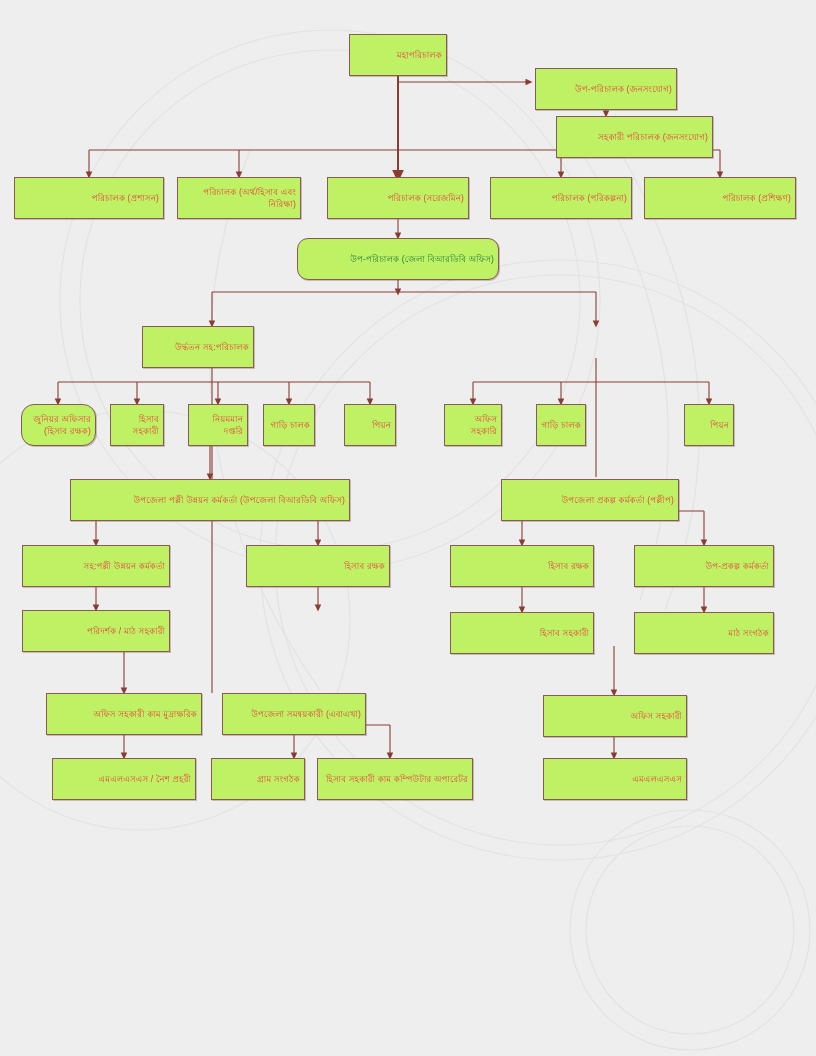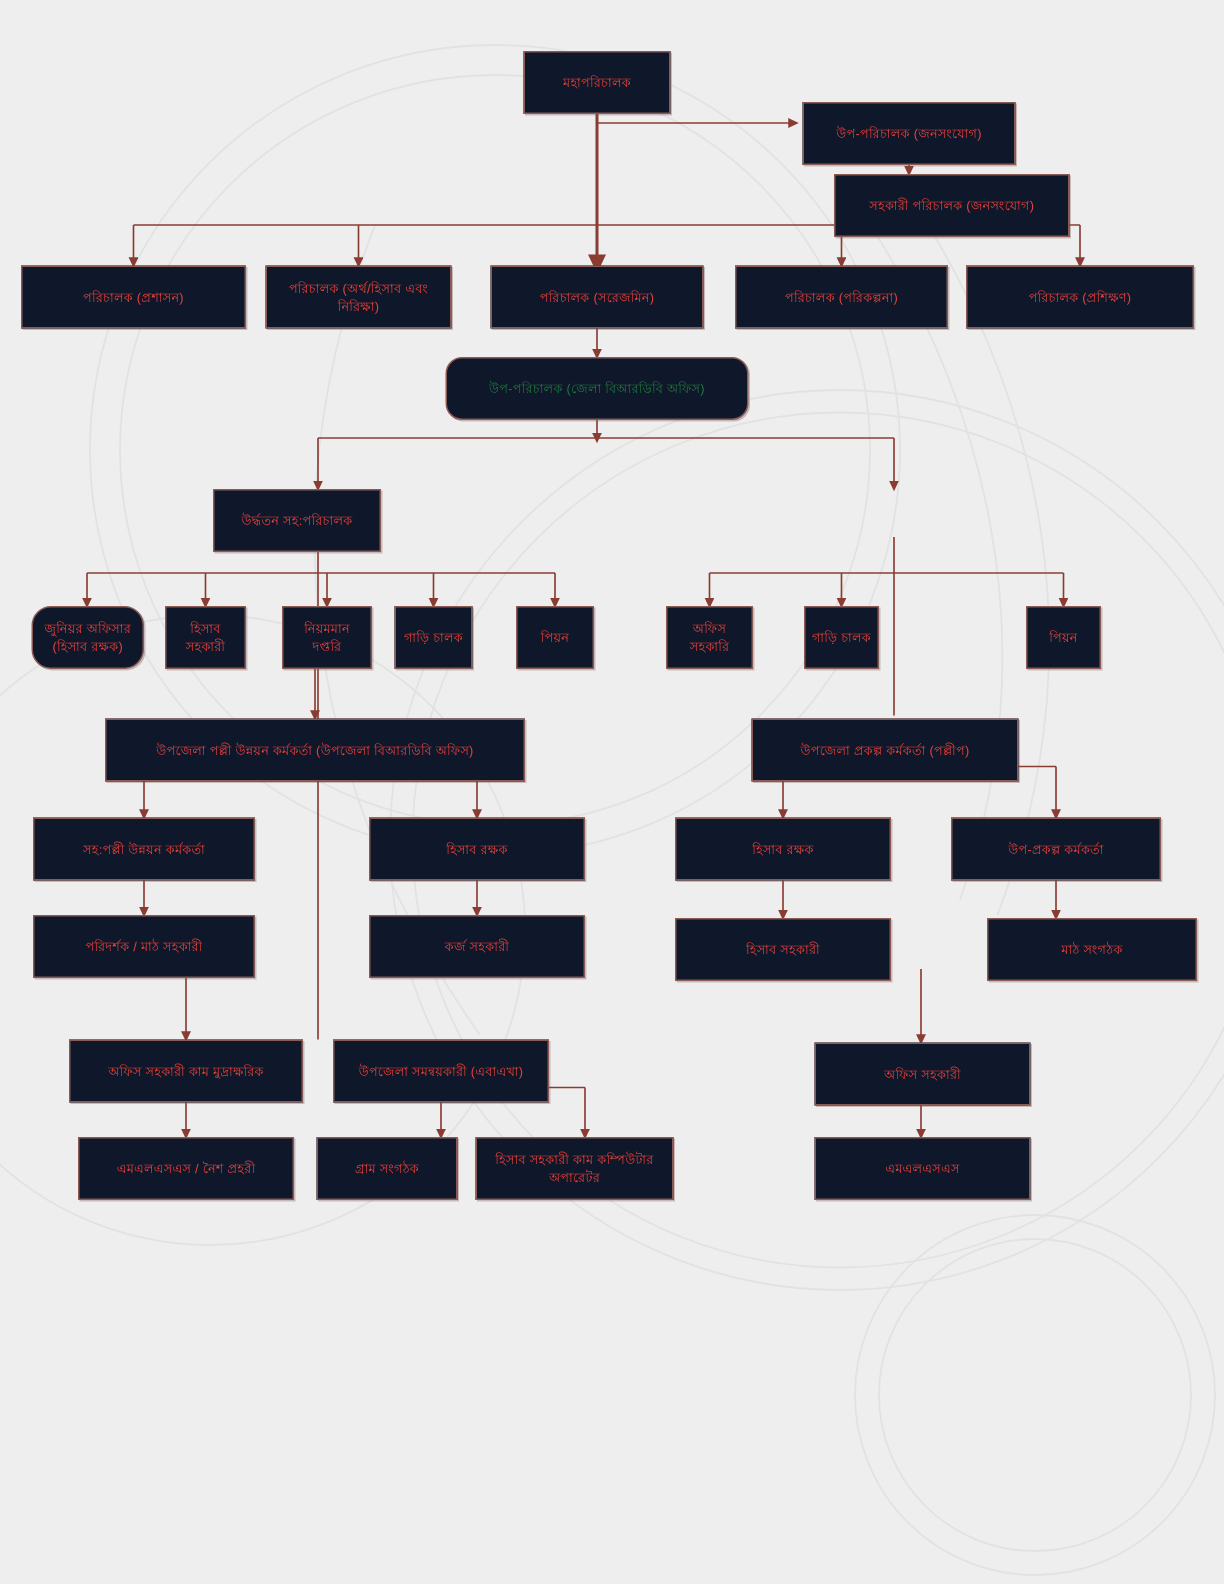--- a/index.html
+++ b/index.html
@@ -9,24 +9,24 @@
     font-family:"Liberation Sans","DejaVu Sans",sans-serif;
     position:relative;overflow:hidden;
   }
   #chart-root{position:absolute;inset:0;}
   .bg-art{position:absolute;inset:0;z-index:0;pointer-events:none;}
   .layer{position:absolute;inset:0;z-index:2;}
   svg.conn{position:absolute;left:0;top:0;width:816px;height:1056px;z-index:1;}
   .node{
     position:absolute;
     box-sizing:border-box;
-    background:#0f172a;
+    background:#bef264;
     border:1px solid #8a5a55;
     display:flex;align-items:center;justify-content:center;
-    text-align:center;
+    text-align:right;
     color:#e8413a;
     font-size:8.5px;
     line-height:1.45;
     padding:20px 4px;
     box-shadow:1px 1px 0 rgba(120,90,85,.35);
     letter-spacing:.2px;
   }
   .node.green{color:#1f7a3d;}
   .node span{display:block;width:100%;}
 </style>
@@ -170,45 +170,42 @@
       </div>
       <div class="node" style="left: 450px; top: 545px; width: 144px; height: 32px;">
         <span>হিসাব রক্ষক</span>
       </div>
       <div class="node" style="left: 634px; top: 545px; width: 140px; height: 32px;">
         <span>উপ-প্রকল্প কর্মকর্তা</span>
       </div>
       <div class="node" style="left: 22px; top: 610px; width: 148px; height: 34px;">
         <span>পরিদর্শক /  মাঠ সহকারী</span>
       </div>
-      <div class="node" style="left: 246px; top: 610px; width: 144px; height: 34px;">
-        <span>কর্জ সহকারী</span>
-      </div>
       <div class="node" style="left: 450px; top: 612px; width: 144px; height: 34px;">
         <span>হিসাব সহকারী</span>
       </div>
-      <div class="node" style="left: 634px; top: 612px; width: 140px; height: 34px; margin-left: 24px;">
+      <div class="node" style="left: 634px; top: 612px; width: 140px; height: 34px;">
         <span>মাঠ সংগঠক</span>
       </div>
       <div class="node" style="left: 46px; top: 693px; width: 156px; height: 32px;">
         <span>অফিস সহকারী কাম মুদ্রাক্ষরিক</span>
       </div>
       <div class="node" style="left: 222px; top: 693px; width: 144px; height: 32px;">
         <span>উপজেলা সমন্বয়কারী  (এবাএখা)</span>
       </div>
       <div class="node" style="left: 543px; top: 695px; width: 144px; height: 32px;">
         <span>অফিস সহকারী</span>
       </div>
       <div class="node" style="left: 52px; top: 758px; width: 144px; height: 34px;">
         <span>এমএলএসএস /  নৈশ প্রহরী</span>
       </div>
       <div class="node" style="left: 211px; top: 758px; width: 94px; height: 34px;">
         <span>গ্রাম সংগঠক</span>
       </div>
-      <div class="node" style="left: 317px; top: 758px; width: 132px; height: 38px;">
+      <div class="node" style="left: 317px; top: 758px; width: 156px; height: 38px;">
         <span>হিসাব সহকারী কাম কম্পিউটার অপারেটর</span>
       </div>
       <div class="node" style="left: 543px; top: 758px; width: 144px; height: 34px;">
         <span>এমএলএসএস</span>
       </div>
     </div>
 
 </div>
 
 </body></html>

